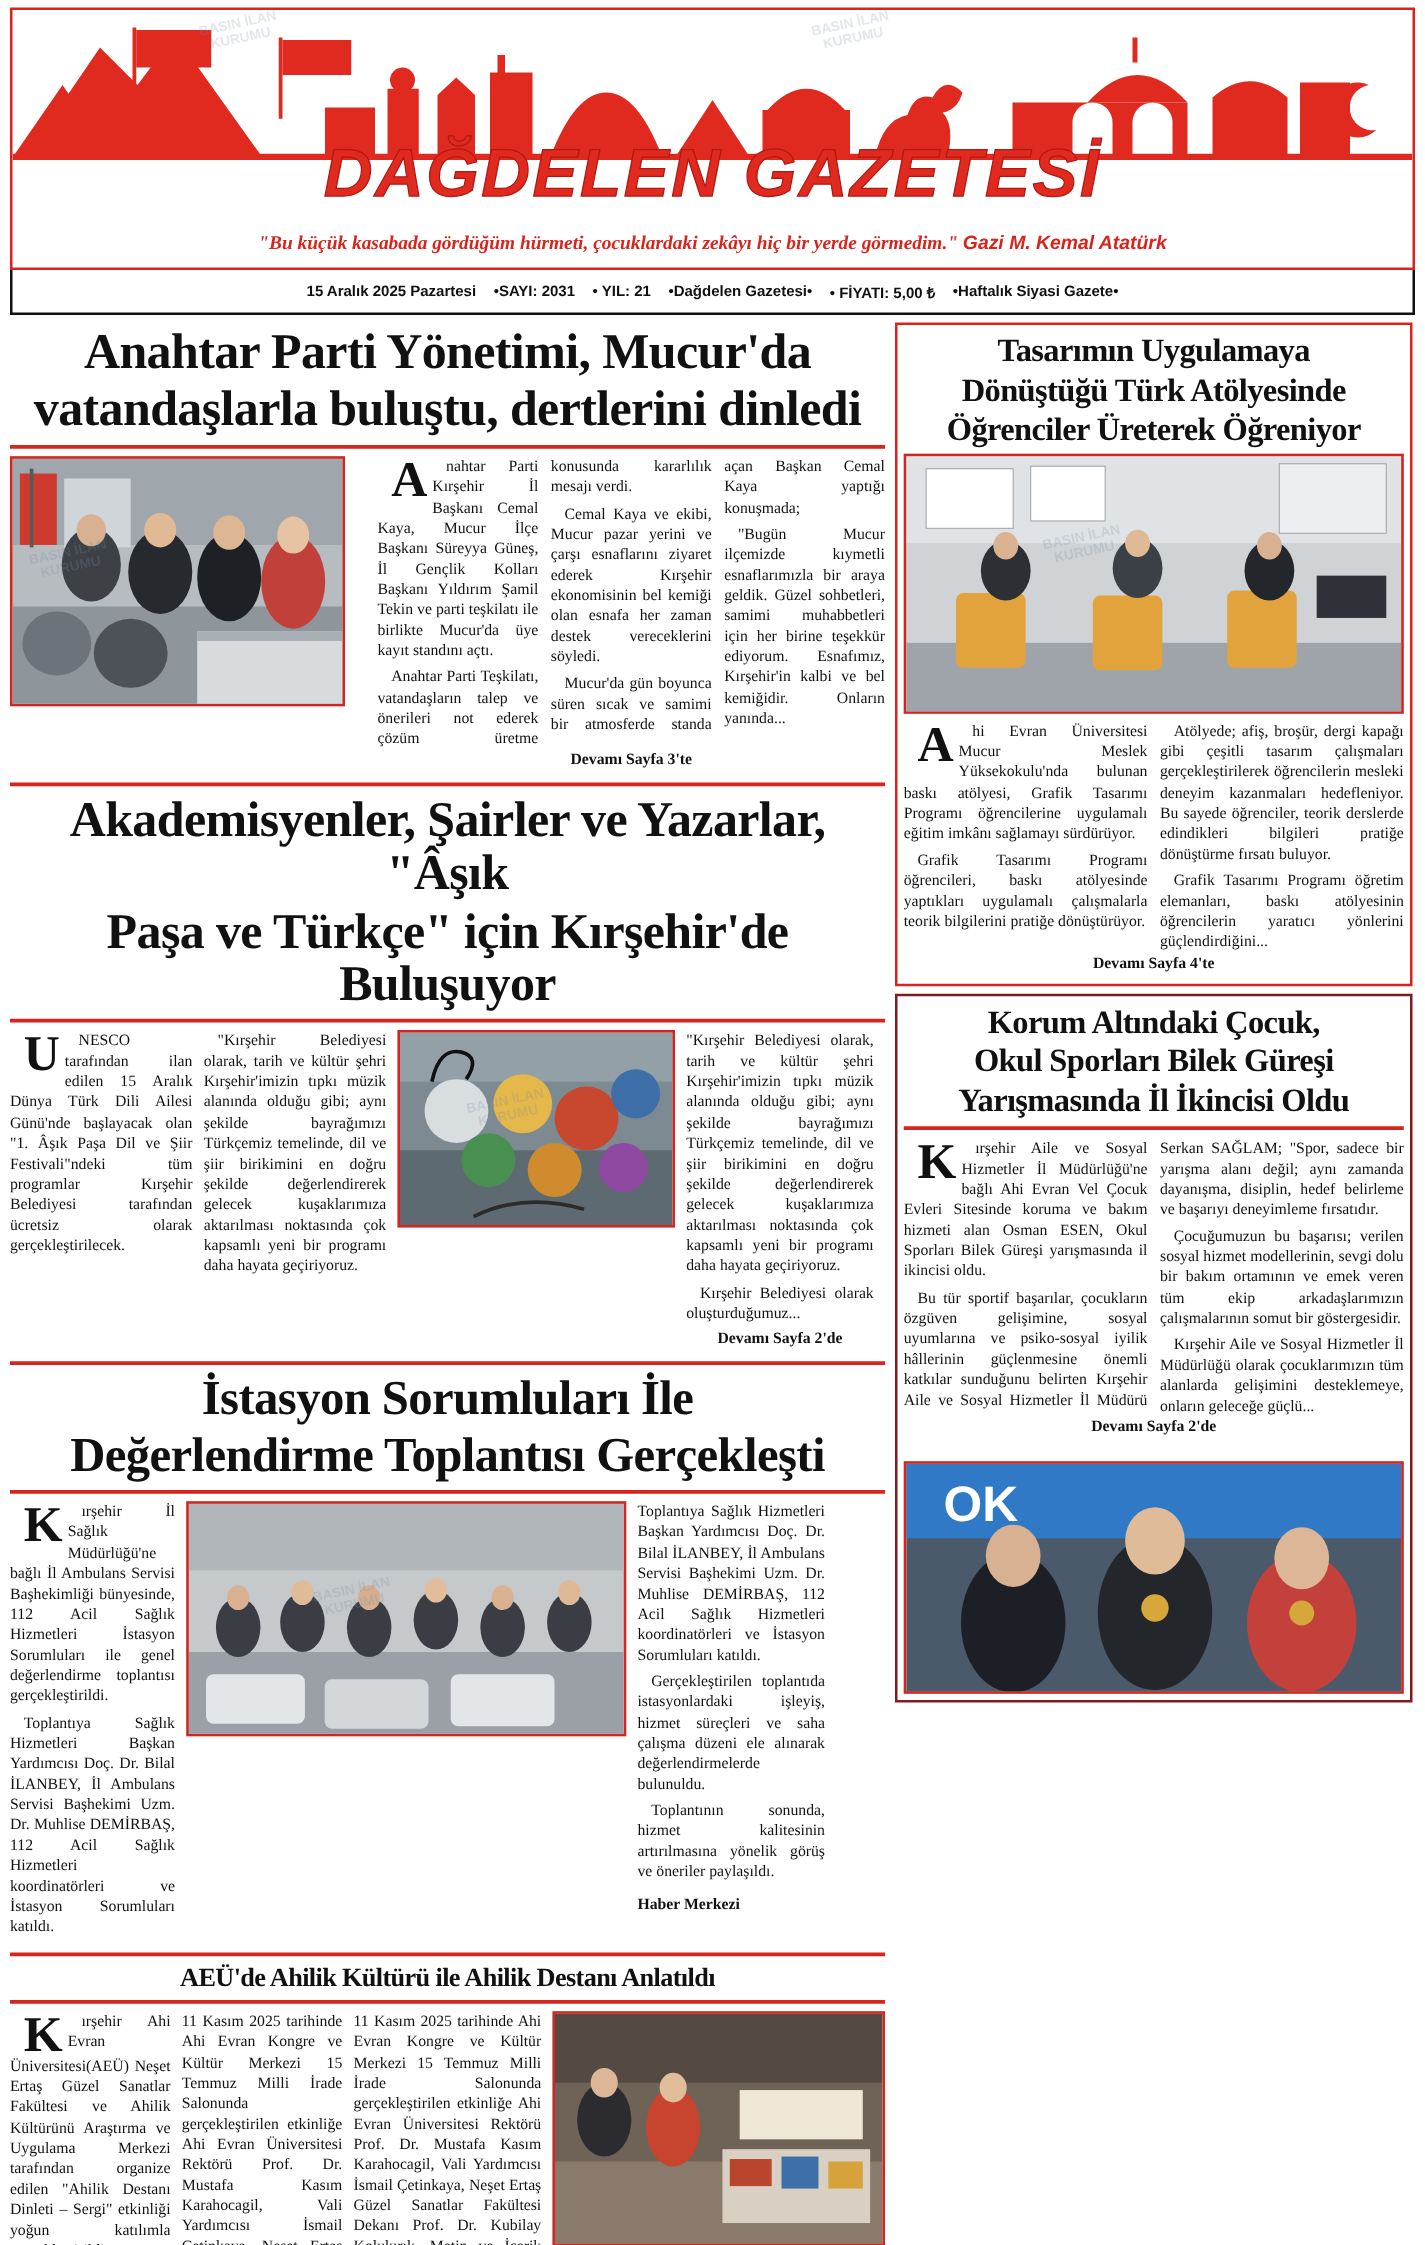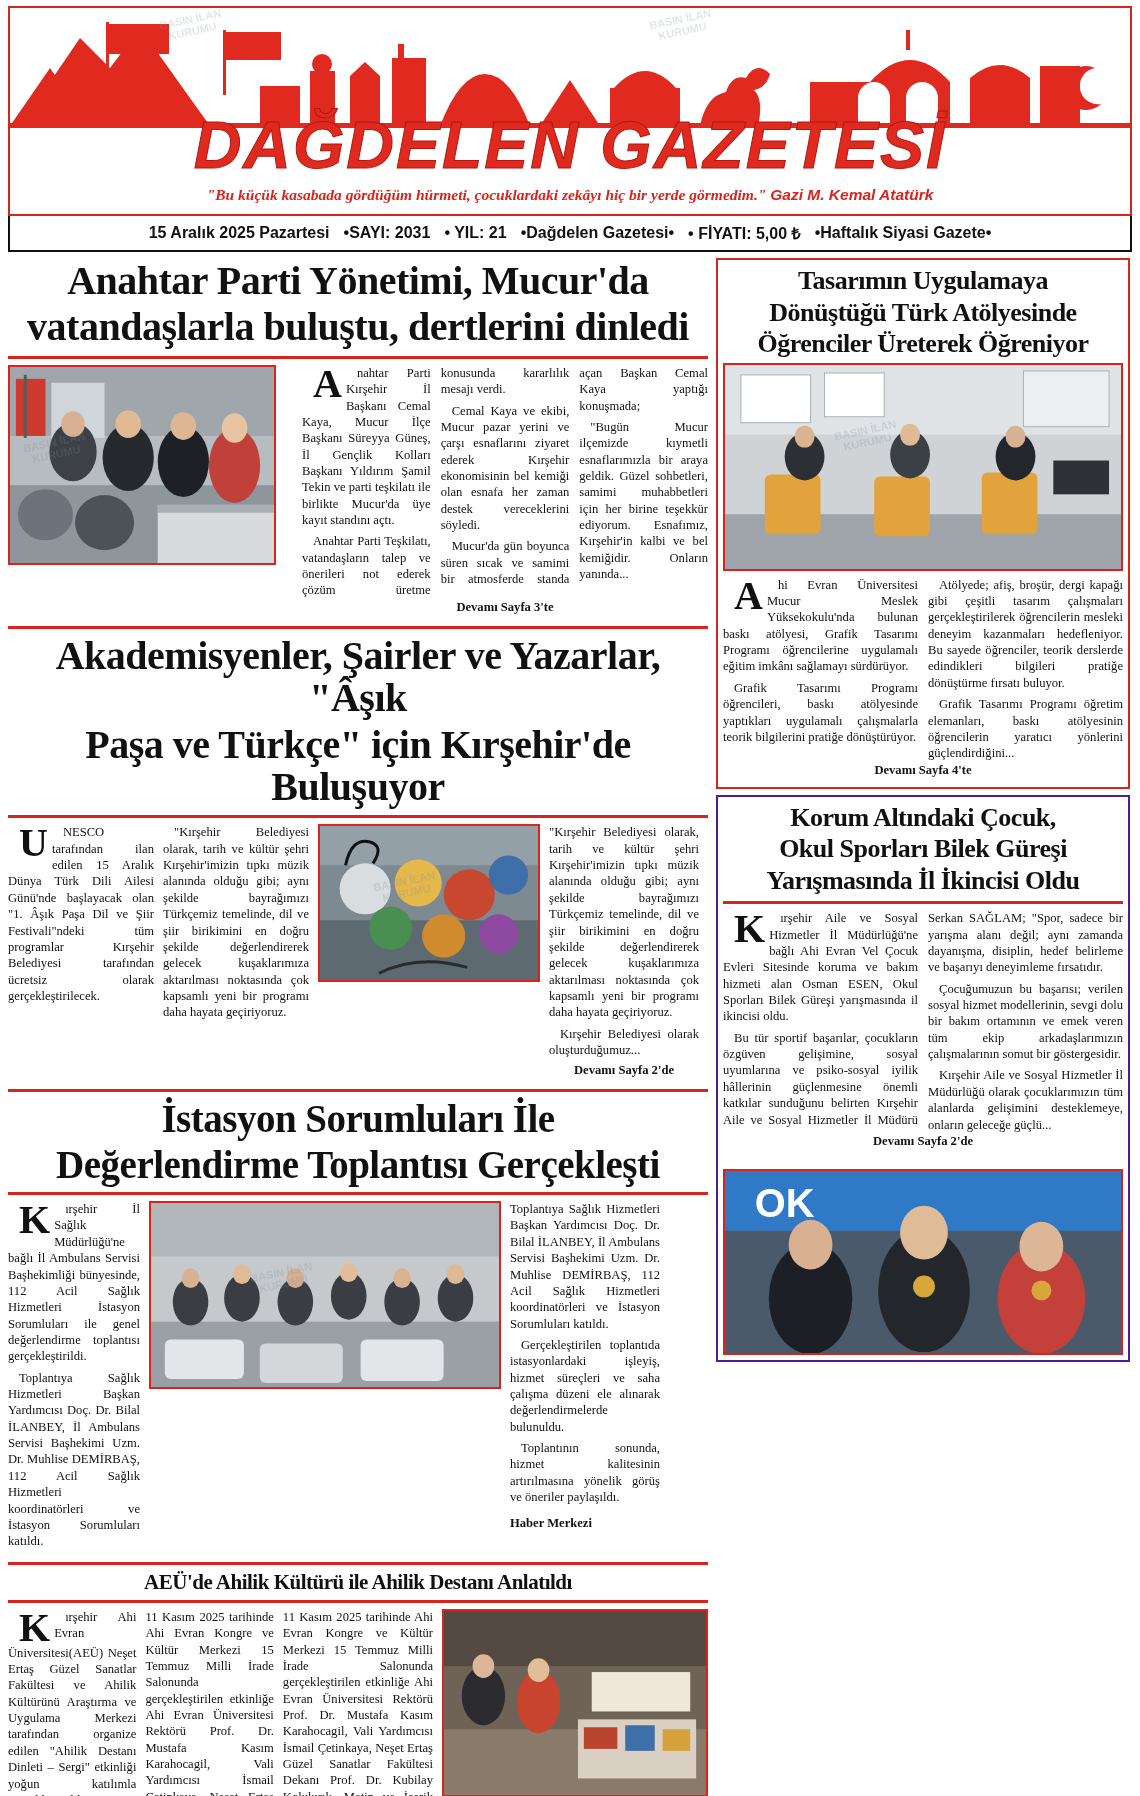--- a/index.html
+++ b/index.html
@@ -21,21 +21,21 @@
     overflow:hidden;
     background:#fff;
   }
   .skyline { position:absolute; left:0; top:0; width:100%; height:120px; }
   .logo-title {
     position:absolute; top:104px; left:0; width:100%;
     text-align:center;
     font-family:"Liberation Sans", sans-serif;
     font-weight:bold;
     font-style:italic;
-    font-size:66px;
+    font-size:54px;
     letter-spacing:2px;
     color:#e02a20;
     -webkit-text-stroke:1px #b01810;
     line-height:1;
   }
   .logo-sub {
     position:absolute; top:178px; left:0; width:100%;
     text-align:center;
     font-family:"Liberation Serif", serif;
     font-style:italic;
@@ -53,21 +53,21 @@
   .infobar {
     border:2px solid #111;
     border-top:none;
     height:36px;
     display:flex;
     align-items:center;
     justify-content:center;
     gap:14px;
     font-family:"Liberation Sans", sans-serif;
     font-weight:bold;
-    font-size:16px;
+    font-size:12px;
     margin-bottom:6px;
   }
 
   
   .body-grid { display:flex; gap:8px; }
   .col-left { width:700px; }
   .col-right { width:414px; }
 
   .hr-red { height:3px; background:#d8241c; margin:7px 0 6px 0; }
 
@@ -418,21 +418,21 @@
           <p class="body dropcap">Ahi Evran Üniversitesi Mucur Meslek Yüksekokulu'nda bulunan baskı atölyesi, Grafik Tasarımı Programı öğrencilerine uygulamalı eğitim imkânı sağlamayı sürdürüyor.</p>
           <p class="body">Grafik Tasarımı Programı öğrencileri, baskı atölyesinde yaptıkları uygulamalı çalışmalarla teorik bilgilerini pratiğe dönüştürüyor.</p>
           <p class="body">Atölyede; afiş, broşür, dergi kapağı gibi çeşitli tasarım çalışmaları gerçekleştirilerek öğrencilerin mesleki deneyim kazanmaları hedefleniyor. Bu sayede öğrenciler, teorik derslerde edindikleri bilgileri pratiğe dönüştürme fırsatı buluyor.</p>
           <p class="body">Grafik Tasarımı Programı öğretim elemanları, baskı atölyesinin öğrencilerin yaratıcı yönlerini güçlendirdiğini...</p>
         </div>
         <div class="cont">Devamı Sayfa 4'te</div>
       </div>
 
       <div style="height:6px;"></div>
 
-      <div style="border:2px solid #4c1d95; padding:5px;">
+      <div style="border:2px solid #7f1d1d; padding:5px;">
         <h1 class="headline hl-side">Korum Altındaki Çocuk,</h1>
         <h1 class="headline hl-side">Okul Sporları Bilek Güreşi</h1>
         <h1 class="headline hl-side">Yarışmasında İl İkincisi Oldu</h1>
         <div class="hr-red"></div>
         <div class="cols2">
           <p class="body dropcap">Kırşehir Aile ve Sosyal Hizmetler İl Müdürlüğü'ne bağlı Ahi Evran Vel Çocuk Evleri Sitesinde koruma ve bakım hizmeti alan Osman ESEN, Okul Sporları Bilek Güreşi yarışmasında il ikincisi oldu.</p>
           <p class="body">Bu tür sportif başarılar, çocukların özgüven gelişimine, sosyal uyumlarına ve psiko-sosyal iyilik hâllerinin güçlenmesine önemli katkılar sunduğunu belirten Kırşehir Aile ve Sosyal Hizmetler İl Müdürü Serkan SAĞLAM; "Spor, sadece bir yarışma alanı değil; aynı zamanda dayanışma, disiplin, hedef belirleme ve başarıyı deneyimleme fırsatıdır.</p>
           <p class="body">Çocuğumuzun bu başarısı; verilen sosyal hizmet modellerinin, sevgi dolu bir bakım ortamının ve emek veren tüm ekip arkadaşlarımızın çalışmalarının somut bir göstergesidir.</p>
           <p class="body">Kırşehir Aile ve Sosyal Hizmetler İl Müdürlüğü olarak çocuklarımızın tüm alanlarda gelişimini desteklemeye, onların geleceğe güçlü...</p>
         </div>

